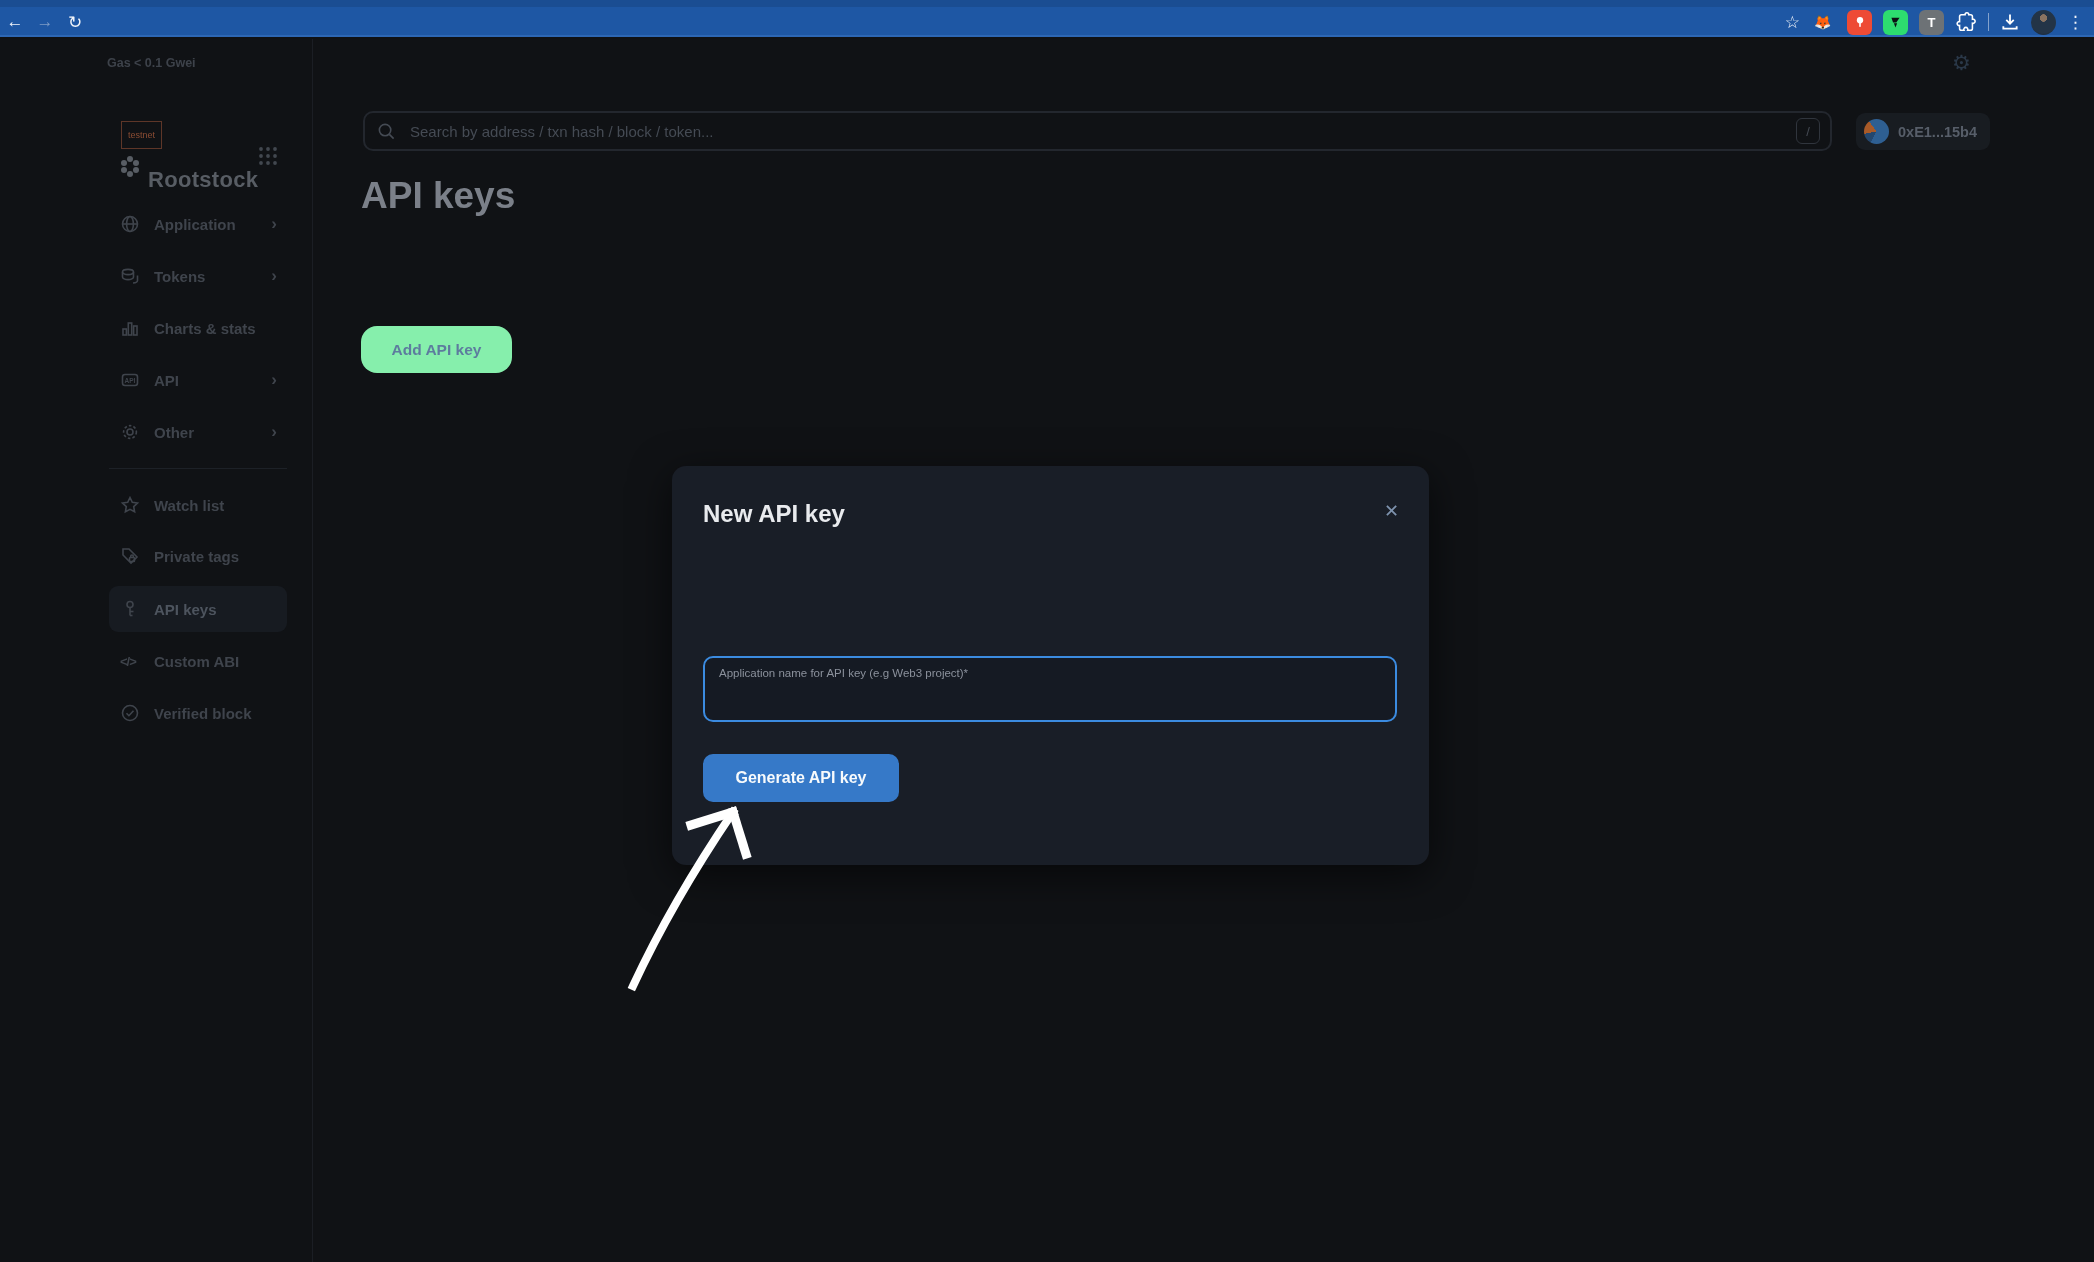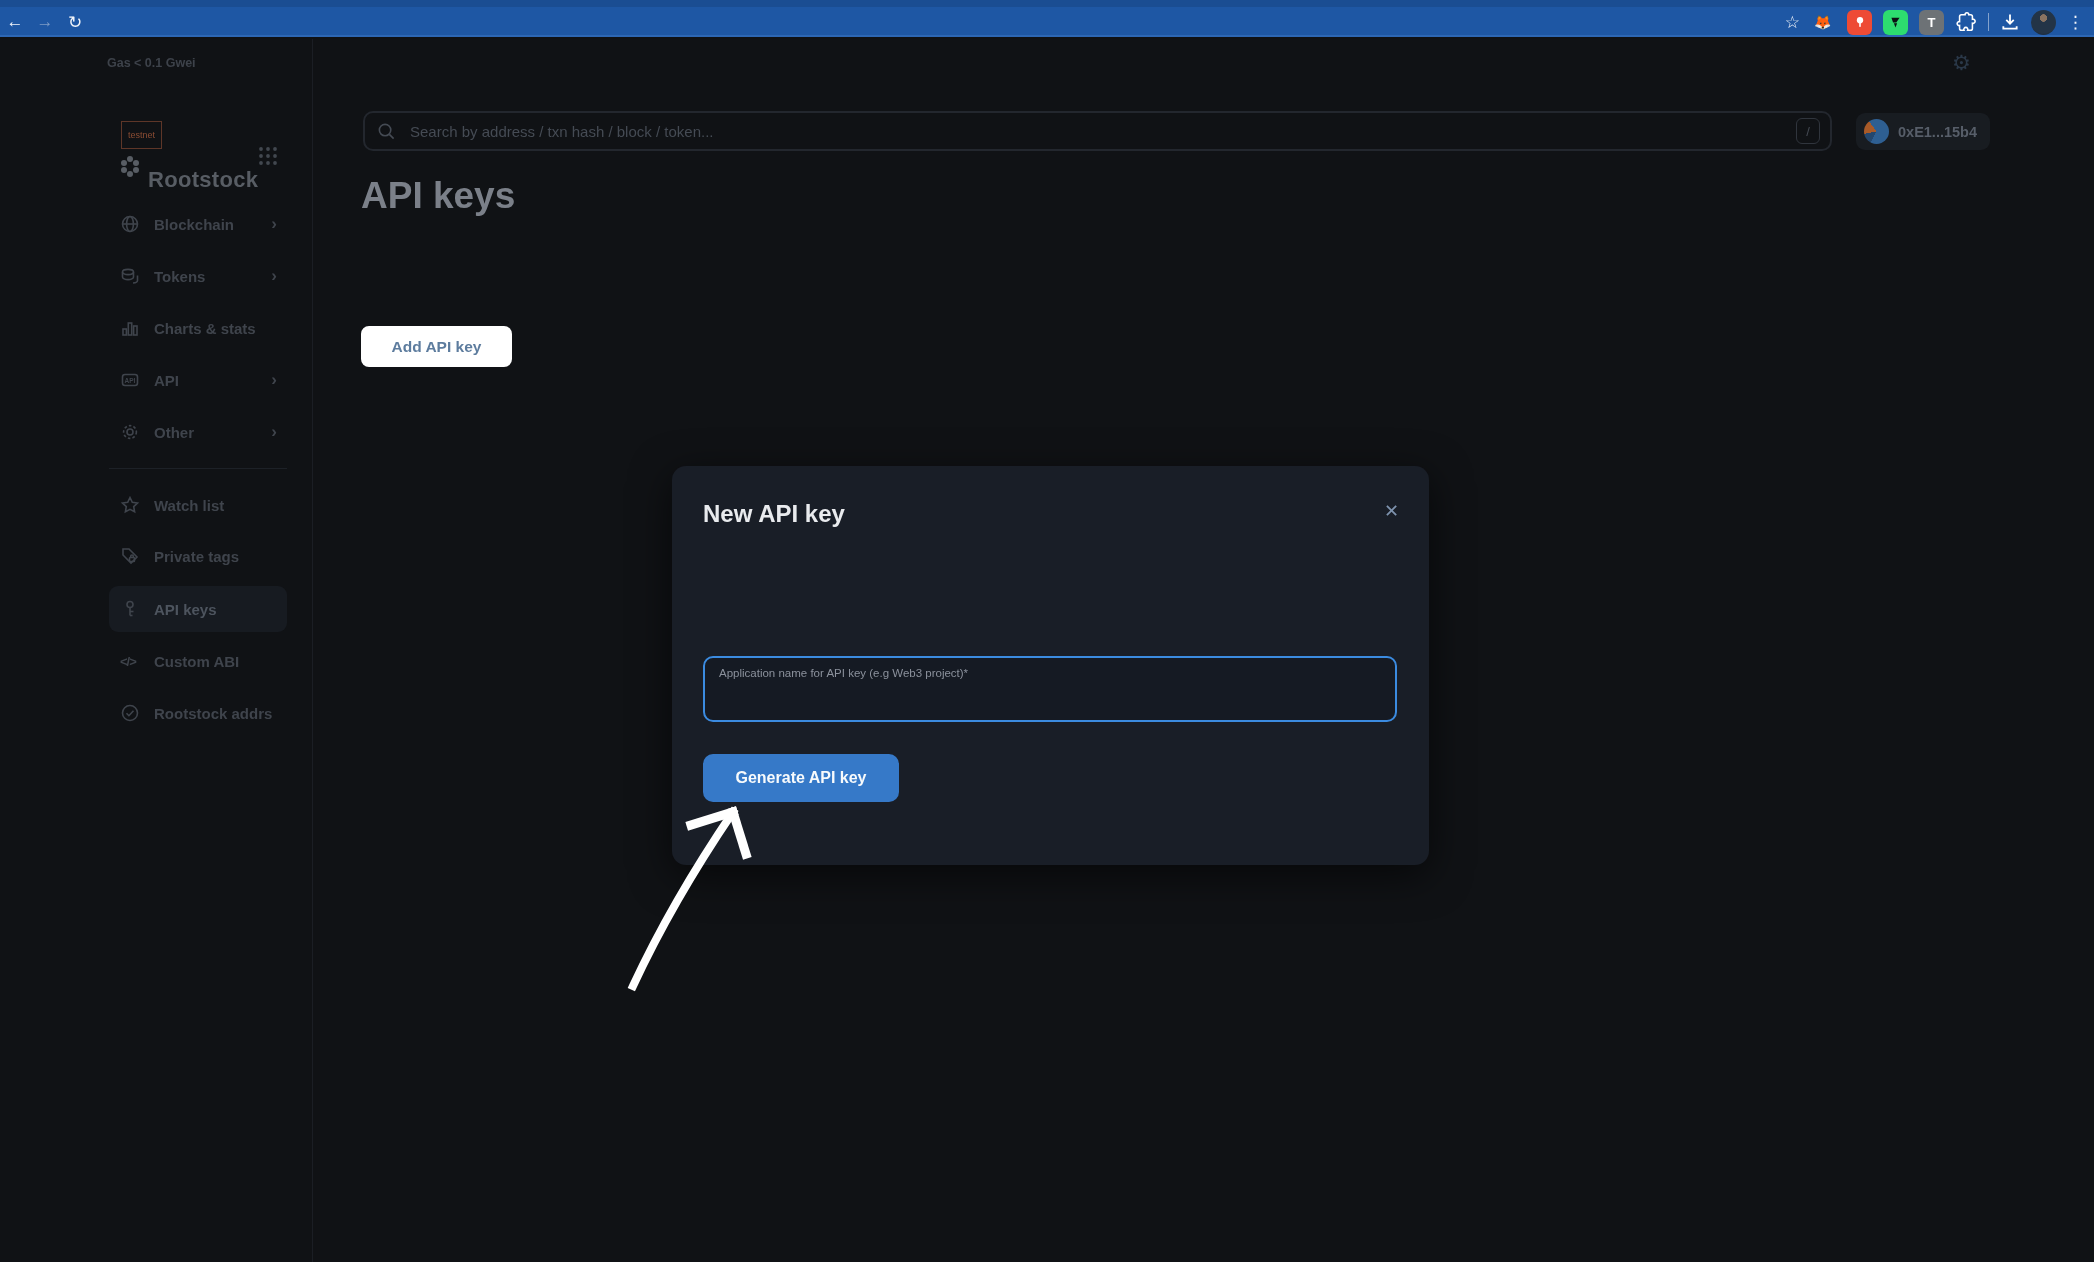--- a/index.html
+++ b/index.html
@@ -45,21 +45,21 @@
   .search-bar { position:absolute; left:363px; top:72px; width:1469px; height:40px; border:2px solid #23272e; border-radius:10px; display:flex; align-items:center; padding:0 10px 0 12px; gap:14px; }
   .search-input { flex:1; background:transparent; border:none; outline:none; color:#8b919b; font-size:15px; font-family:"Liberation Sans",sans-serif; }
   .search-input::placeholder { color:#454b54; }
   .slash-hint { width:24px; height:26px; border:1px solid #30353d; border-radius:6px; color:#454b54; font-size:13px; display:flex; align-items:center; justify-content:center; }
   .account-btn { position:absolute; left:1856px; top:74px; height:37px; background:#181c21; border-radius:9px; display:flex; align-items:center; gap:9px; padding:0 13px 0 8px; cursor:pointer; }
   .account-avatar { width:25px; height:25px; border-radius:50%; background:conic-gradient(#2e5f92 0 58%, #24476e 58% 72%, #a85a28 72% 90%, #2e5f92 90%); }
   .account-label { color:#575e69; font-size:14.5px; font-weight:bold; }
   .page-title { position:absolute; left:361px; top:136px; font-size:37px; font-weight:bold; color:#7b8089; }
   .page-desc { position:absolute; left:361px; top:204px; font-size:15.5px; color:#62676e; }
   .page-desc .doc-link { color:#2e5e8c; cursor:pointer; }
-  .add-key-btn { position:absolute; left:361px; top:287px; width:151px; height:41px; background:#ffffff; border:none; border-radius:8px; color:#5d7c9e; font-size:15.5px; font-weight:bold; font-family:"Liberation Sans",sans-serif; cursor:pointer; }
+  .add-key-btn { position:absolute; left:361px; top:287px; width:151px; height:47px; background:#86efac; border:none; border-radius:16px; color:#5d7c9e; font-size:15.5px; font-weight:bold; font-family:"Liberation Sans",sans-serif; cursor:pointer; }
 
   
   .modal { position:absolute; left:672px; top:427px; width:757px; height:399px; background:#191e27; border-radius:14px; box-shadow:0 10px 40px rgba(0,0,0,.6); }
   .modal-title { position:absolute; left:31px; top:34px; font-size:24px; font-weight:bold; color:#e9ebee; }
   .modal-close { position:absolute; right:30px; top:36px; color:#7e93ae; font-size:18px; cursor:pointer; line-height:1; }
   .modal-body { position:absolute; left:31px; top:103px; width:690px; font-size:15.5px; line-height:31px; color:#ccd0d7; }
   .modal-input-wrap { position:absolute; left:31px; top:190px; width:694px; height:66px; border:2px solid #3b8be0; border-radius:10px; background:#151a23; padding:9px 14px 0 14px; }
   .modal-input-label { font-size:11.5px; color:#8b919c; }
   .modal-input { width:100%; background:transparent; border:none; outline:none; color:#edeff2; font-size:15.5px; font-weight:bold; font-family:"Liberation Sans",sans-serif; margin-top:3px; }
   .generate-btn { position:absolute; left:31px; top:288px; width:196px; height:48px; background:#3679c8; border:none; border-radius:10px; color:#f7fafc; font-size:16px; font-weight:bold; font-family:"Liberation Sans",sans-serif; cursor:pointer; }
@@ -138,21 +138,21 @@
           <circle cx="18" cy="18" r="1.9"></circle>
         </g>
     </svg>
 
     <div class="nav-item" style="top:162px">
       <svg class="icon nav-icon" viewBox="0 0 20 20">
         <circle cx="10" cy="10" r="7.5"></circle>
           <ellipse cx="10" cy="10" rx="3.4" ry="7.5"></ellipse>
           <line x1="2.5" y1="10" x2="17.5" y2="10"></line>
       </svg>
-      <span>Blockchain</span>
+      <span>Application</span>
       <span class="chev">›</span>
     </div>
     <div class="nav-item" style="top:214px">
       <svg class="icon nav-icon" viewBox="0 0 20 20">
         <ellipse cx="8" cy="6" rx="5.5" ry="2.6"></ellipse>
           <path d="M2.5 6v5c0 1.4 2.5 2.6 5.5 2.6s5.5-1.2 5.5-2.6V6"></path>
         <path d="M17.5 9.5v5c0 1.3-2 2.4-4.5 2.5"></path>
       </svg>
       <span>Tokens</span>
       <span class="chev">›</span>
@@ -209,21 +209,21 @@
     </div>
     <div class="nav-item" style="top:599px">
       <span class="mono-glyph nav-icon" style="display:flex;align-items:center;">&lt;/&gt;</span>
       <span>Custom ABI</span>
     </div>
     <div class="nav-item" style="top:651px">
       <svg class="icon nav-icon" viewBox="0 0 20 20">
         <circle cx="10" cy="10" r="7.5"></circle>
           <path d="M6.5 10.3l2.4 2.4 4.6-5"></path>
       </svg>
-      <span>Rootstock addrs</span>
+      <span>Verified block</span>
     </div>
   </div>
 
   <div class="search-bar">
     <svg width="19" height="19" viewBox="0 0 20 20">
       <circle cx="8.5" cy="8.5" r="6" stroke="#454b54" stroke-width="1.7" fill="none"></circle>
       <line x1="13" y1="13" x2="17.5" y2="17.5" stroke="#454b54" stroke-width="1.7"></line>
     </svg>
     <input class="search-input" placeholder="Search by address / txn hash / block / token..." style="">
     <div class="slash-hint">/</div>

